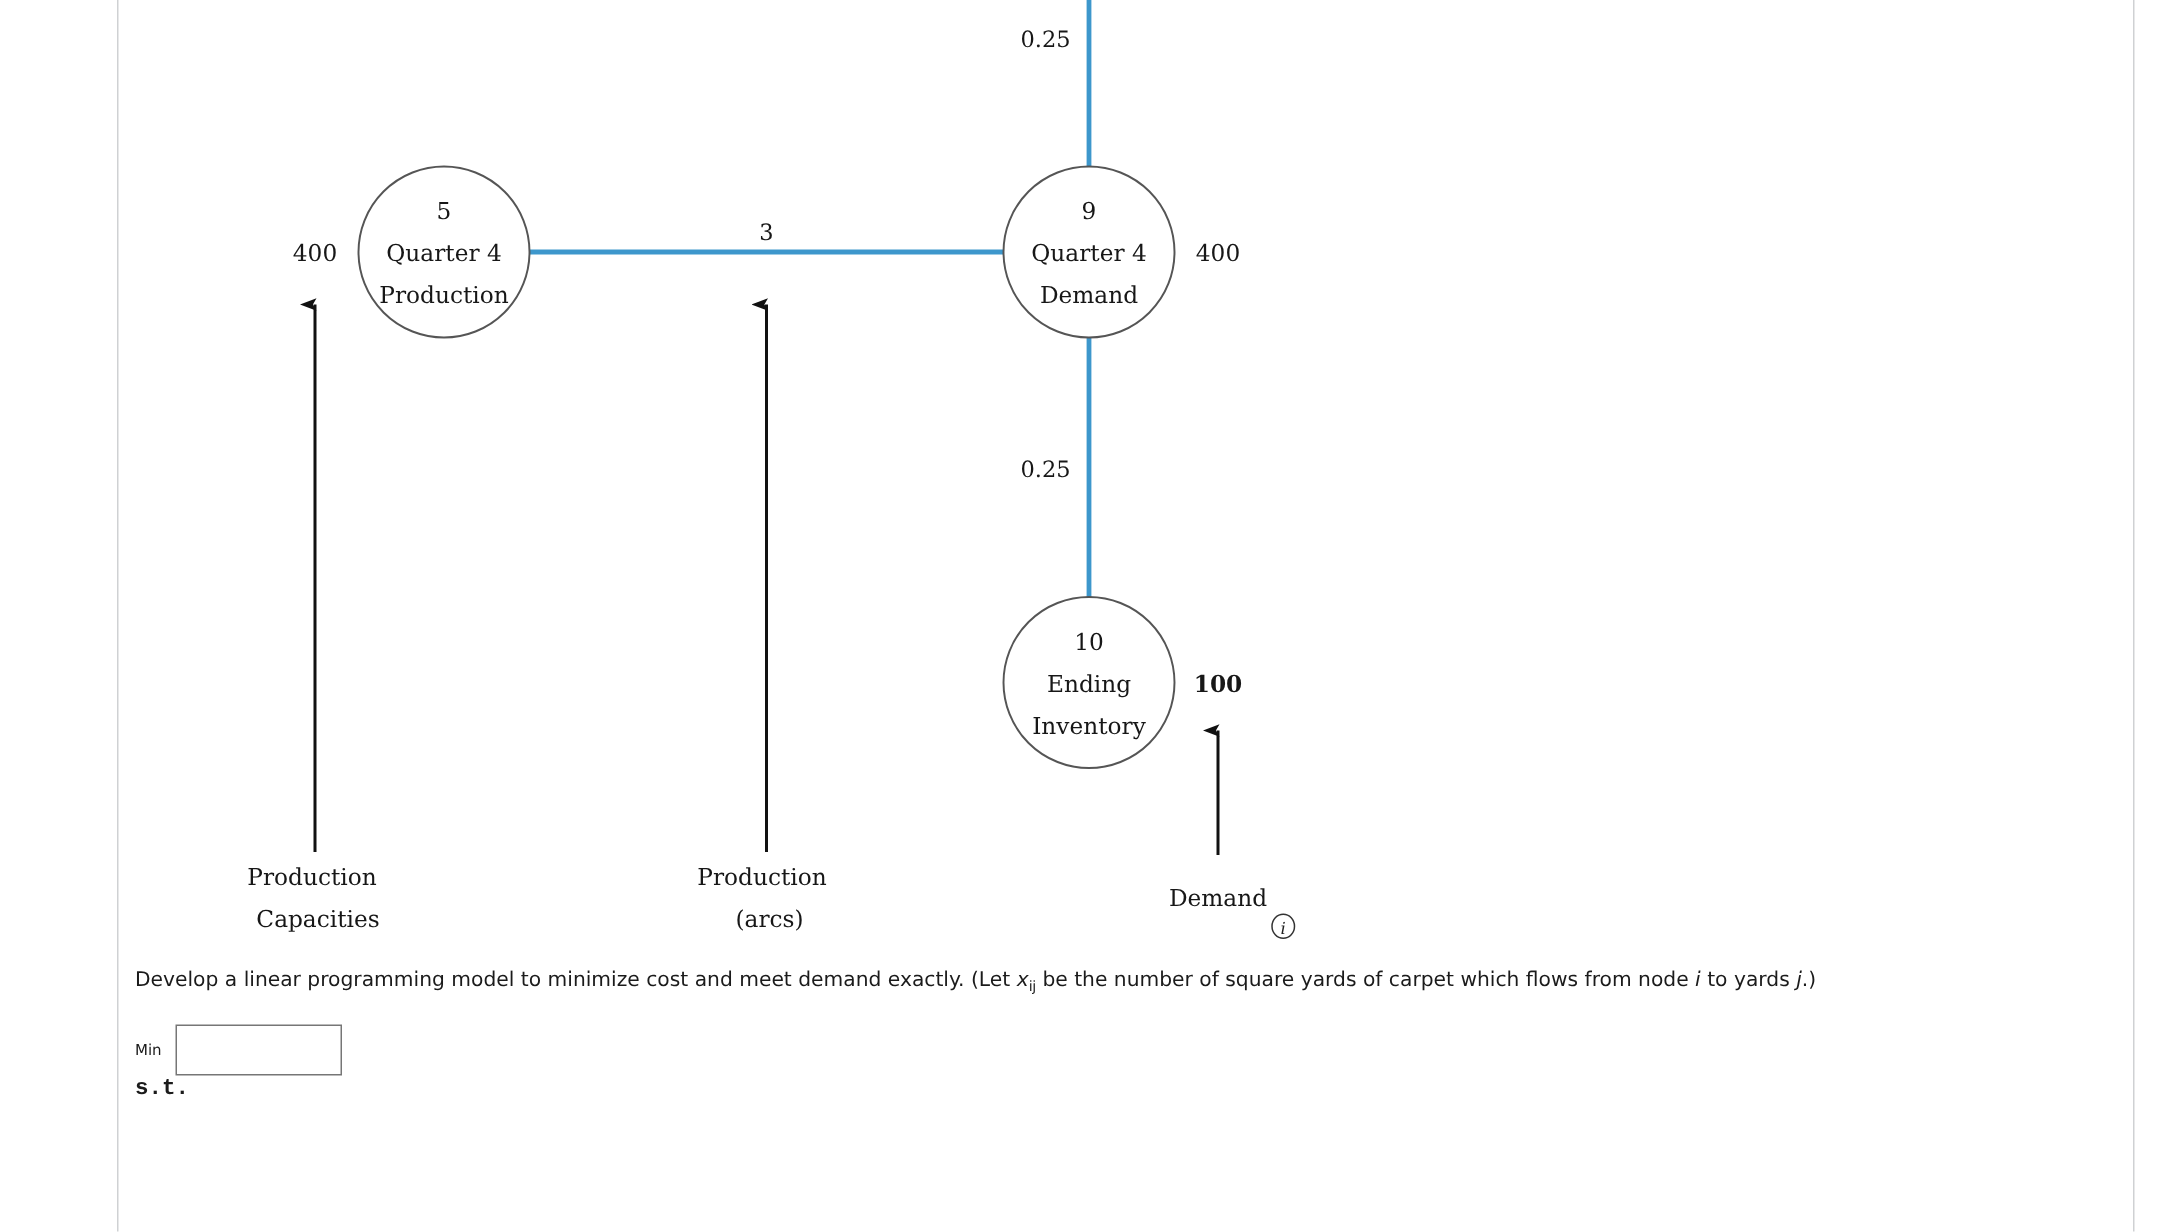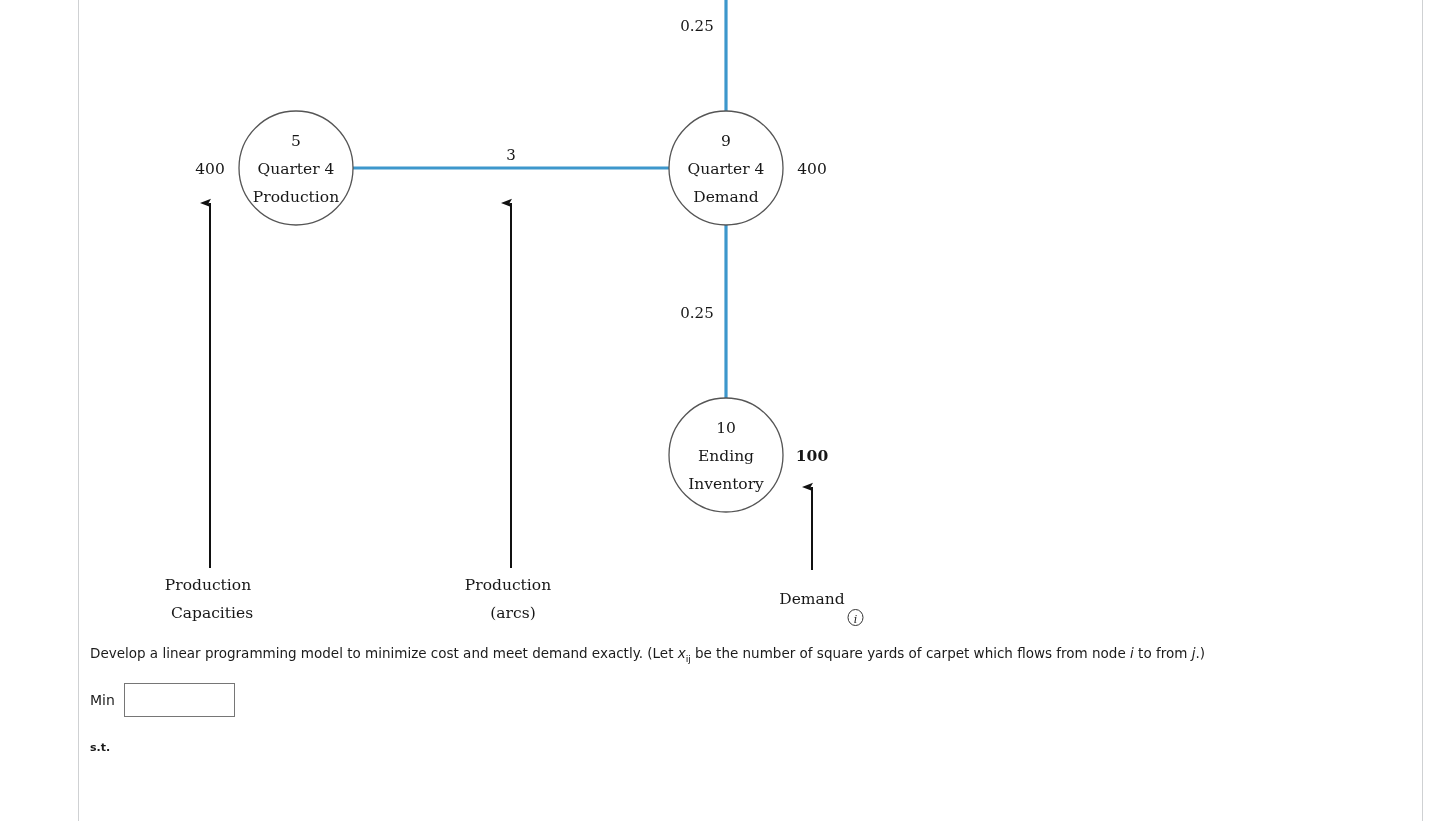--- a/index.html
+++ b/index.html
@@ -59,41 +59,41 @@
     vertical-align: -0.38em;
     letter-spacing: -0.2px;
   }
 
   .field-row {
     display: flex;
     align-items: center;
     margin-top: 18px;
   }
   .field-label {
-    font-size: 14px;
+    font-size: 10px;
     color: #1b1b1b;
     white-space: nowrap;
   }
   .answer-box {
     border: 1px solid #767676;
     background: #ffffff;
     box-sizing: border-box;
     font-family: "DejaVu Sans", "Liberation Sans", sans-serif;
     font-size: 13px;
     padding: 2px 4px;
     outline: none;
   }
   .answer-box.min-box   { width: 111px; height: 34px; margin-left: 9px; }
   .answer-box.std-box   { width: 99px;  height: 34px; }
 
   .st-line {
-    font-size: 11px;
+    font-size: 15px;
     font-weight: bold;
-    margin-top: 24px;
     color: #1b1b1b;
+    font-family: Liberation Mono, monospace;
   }
 
   #row-beginning-inventory .field-label { width: 196px; }
 
   
   .node-text, .edge-label, .cap-label, .axis-label {
     font-family: "DejaVu Serif", "Liberation Serif", serif;
     fill: #171717;
   }
 </style>
@@ -171,21 +171,21 @@
     <g>
       <ellipse cx="855.5" cy="617.5" rx="7.5" ry="8" fill="#ffffff" stroke="#333333" stroke-width="1"></ellipse>
       <text x="855.5" y="622.5" text-anchor="middle" font-size="11" font-family="DejaVu Serif, Liberation Serif, serif" font-style="italic" fill="#222222">i</text>
     </g>
   </svg>
 </div>
 
 <div id="question-area">
 
   <div class="prompt-line">
-    <span>Develop a linear programming model to minimize cost and meet demand exactly. (Let </span><i>x</i><span class="sub">ij</span><span> be the number of square yards of carpet which flows from node </span><i>i</i><span> to from </span><i>j</i><span>.)</span>
+    <span>Develop a linear programming model to minimize cost and meet demand exactly. (Let </span><i>x</i><span class="sub">ij</span><span> be the number of square yards of carpet which flows from node </span><i>i</i><span> to yards </span><i>j</i><span>.)</span>
   </div>
 
   <div class="field-row" id="row-min">
     <span class="field-label">Min</span>
     <input class="answer-box min-box" type="text" value="" style="">
   </div>
 
   <div class="st-line">s.t.</div>
 
 

